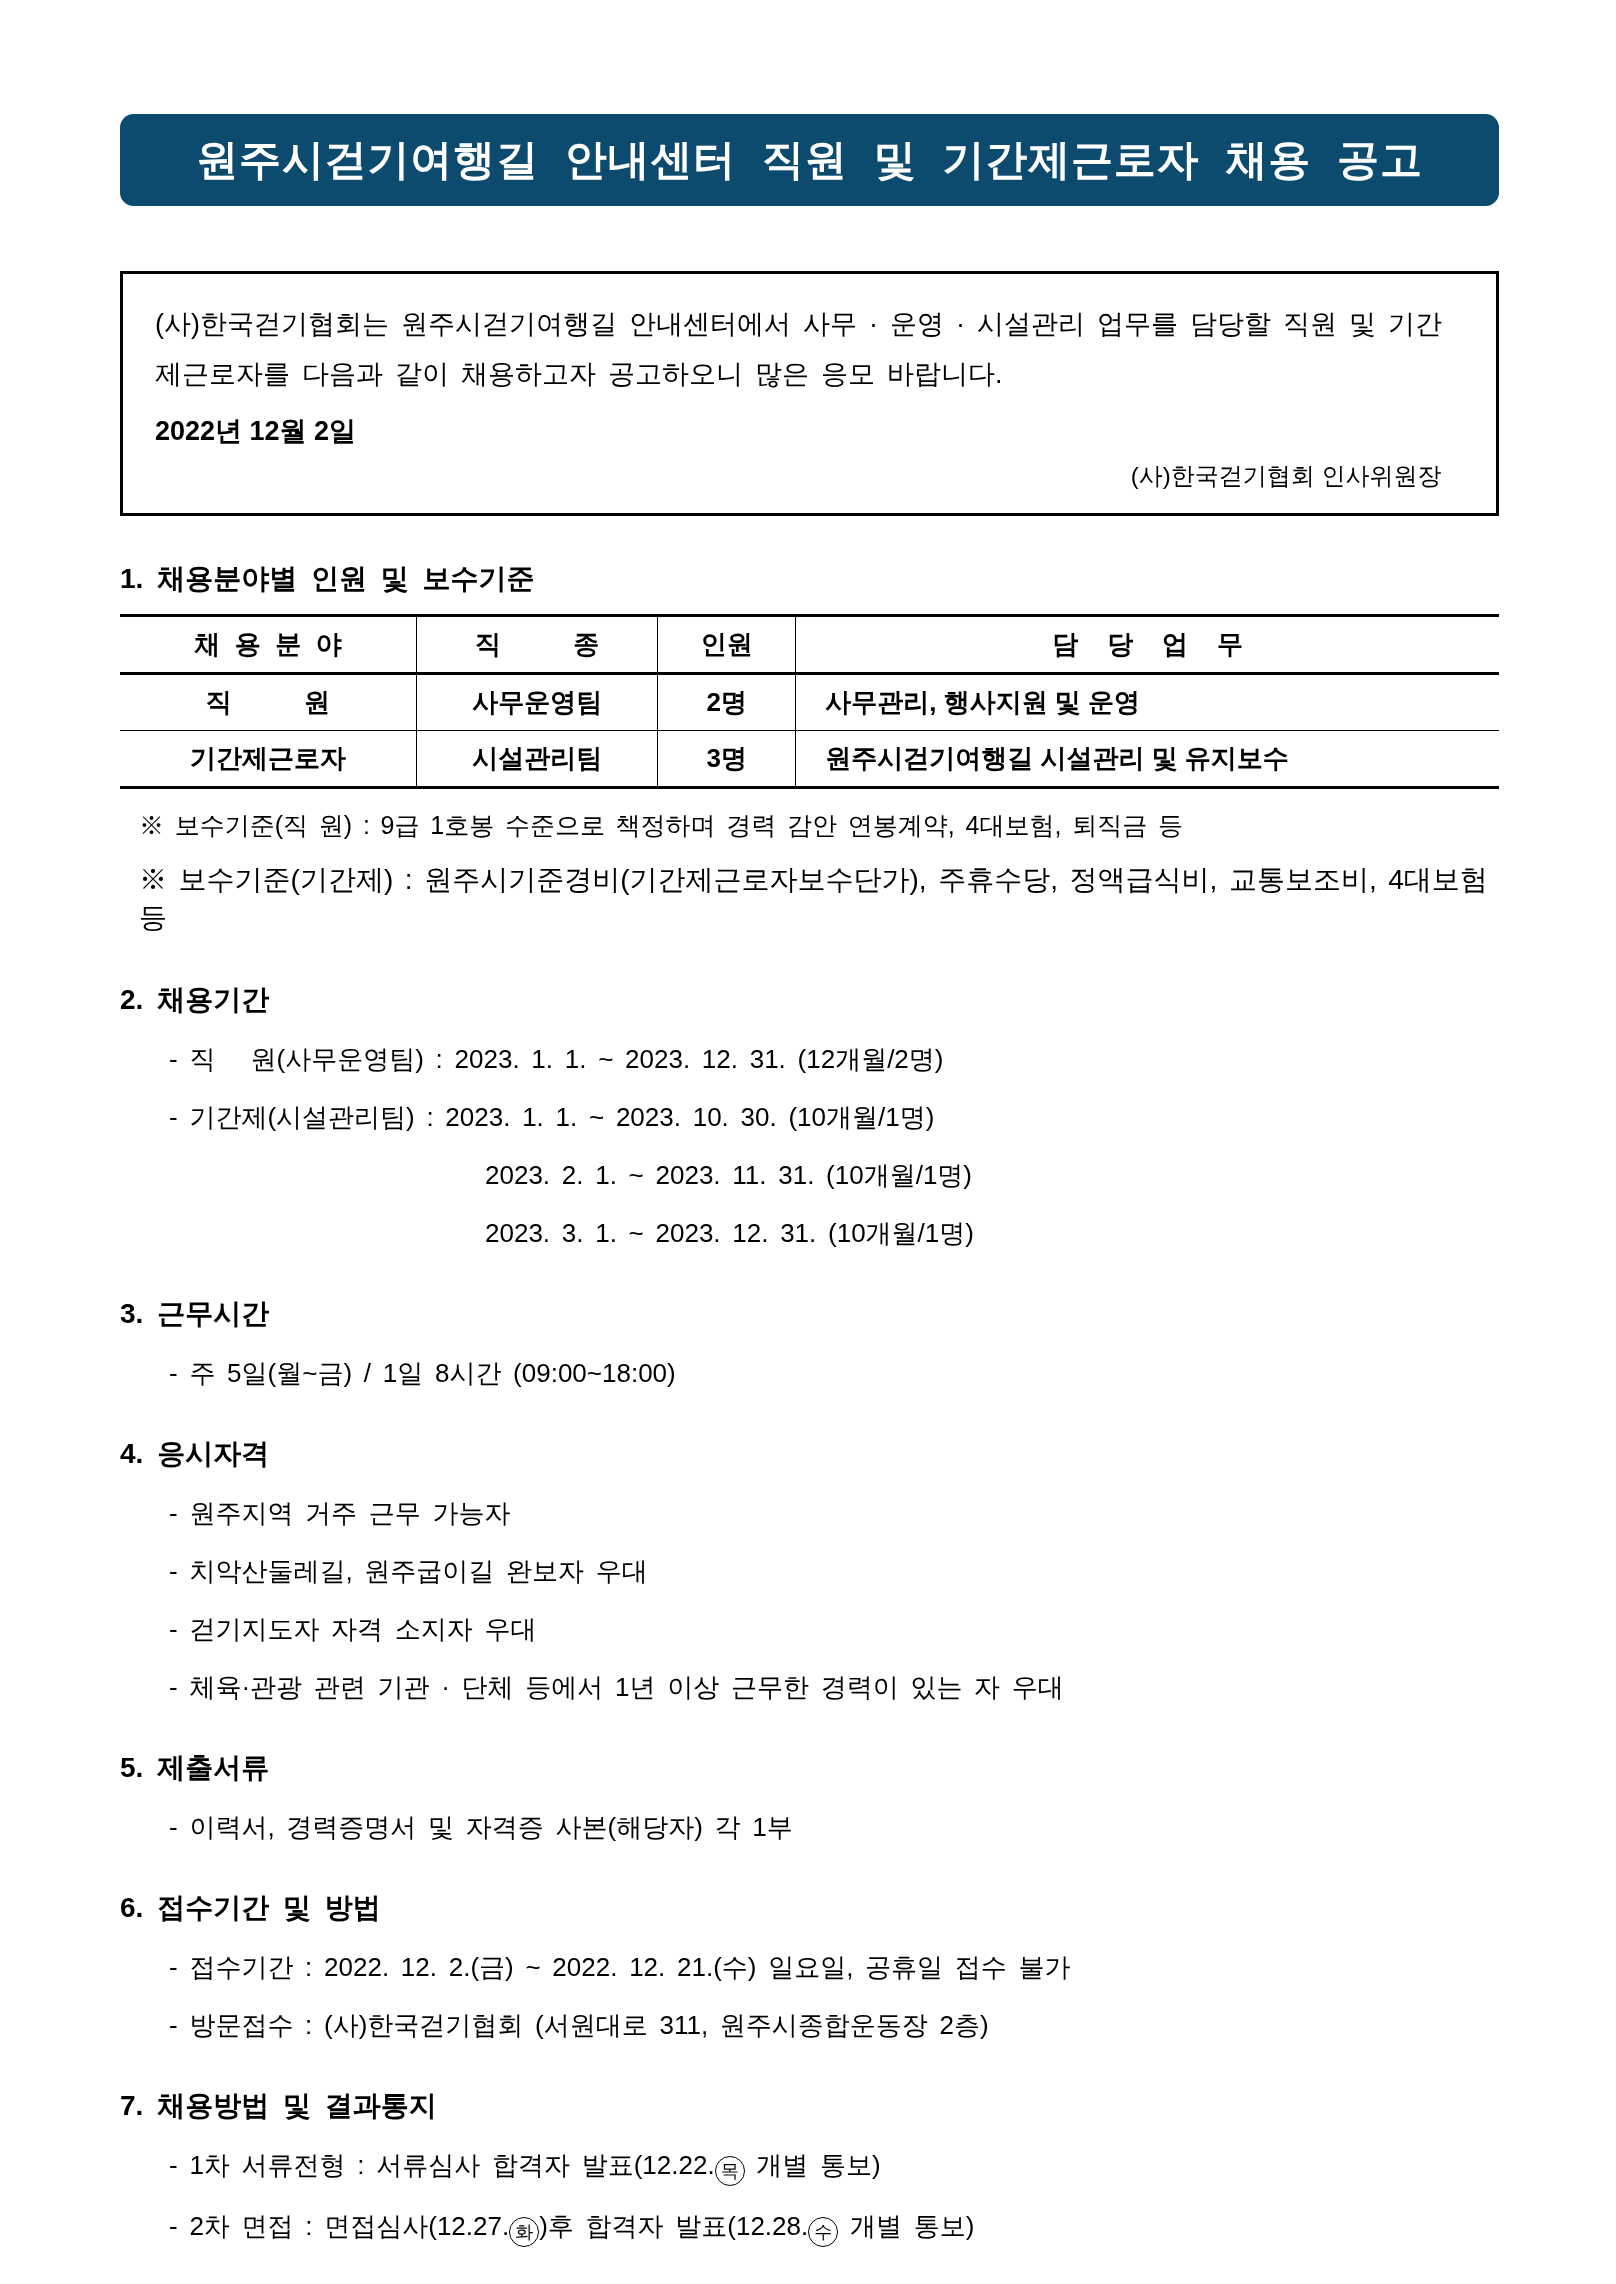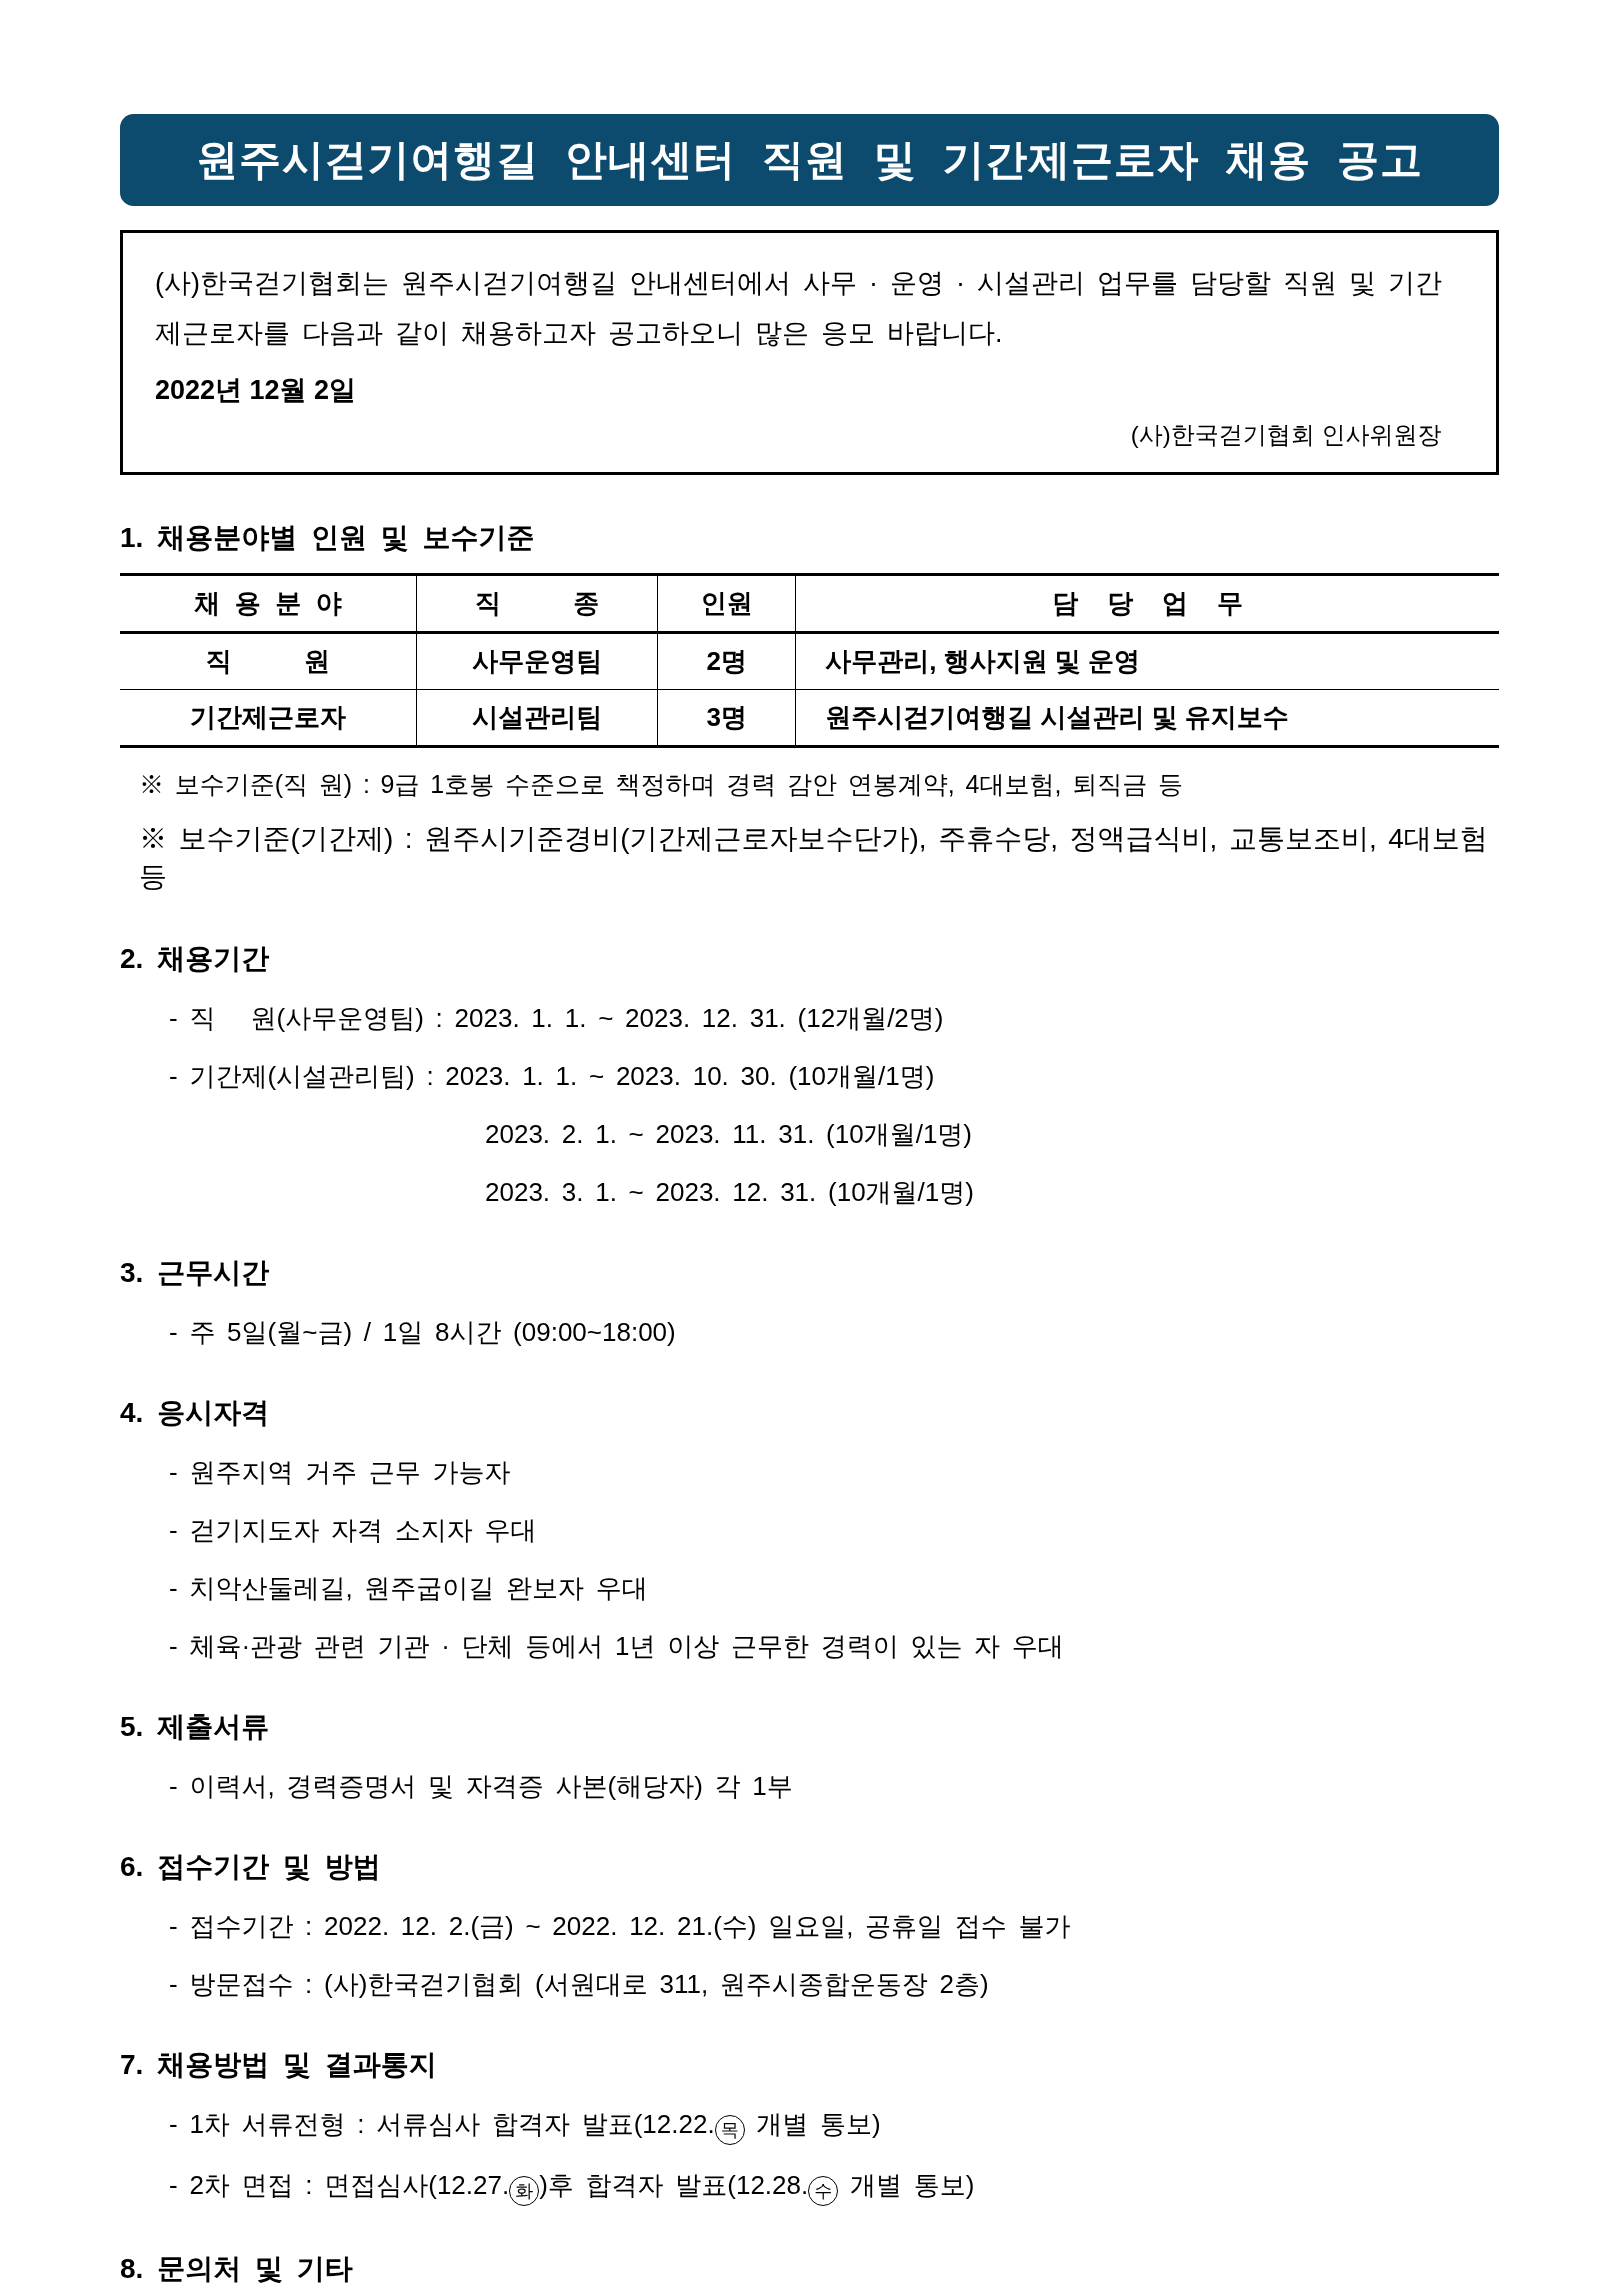--- a/index.html
+++ b/index.html
@@ -33,21 +33,21 @@
     color: #ffffff;
     font-size: 42px;
     font-weight: bold;
     word-spacing: 13.6px;
     letter-spacing: 0.8px;
     white-space: nowrap;
   }
 
   
   .intro-box {
-    margin-top: 24px;
+    margin-top: 65px;
     border: 3px solid #000000;
     padding: 25.6px 32px 21px 32px;
     box-sizing: border-box;
   }
   .intro-text {
     margin: 0;
     font-size: 27px;
     line-height: 1.85;
     word-spacing: 4.5px;
   }
@@ -187,22 +187,22 @@
   </div>
 
   <div class="section">
     <h2 class="section-heading">3. 근무시간</h2>
     <p class="item">- 주 5일(월~금) / 1일 8시간 (09:00~18:00)</p>
   </div>
 
   <div class="section">
     <h2 class="section-heading">4. 응시자격</h2>
     <p class="item">- 원주지역 거주 근무 가능자</p>
+    <p class="item">- 치악산둘레길, 원주굽이길 완보자 우대</p>
     <p class="item">- 걷기지도자 자격 소지자 우대</p>
-    <p class="item">- 치악산둘레길, 원주굽이길 완보자 우대</p>
     <p class="item">- 체육·관광 관련 기관 · 단체 등에서 1년 이상 근무한 경력이 있는 자 우대</p>
   </div>
 
   <div class="section">
     <h2 class="section-heading">5. 제출서류</h2>
     <p class="item">- 이력서, 경력증명서 및 자격증 사본(해당자) 각 1부</p>
   </div>
 
   <div class="section">
     <h2 class="section-heading">6. 접수기간 및 방법</h2>

